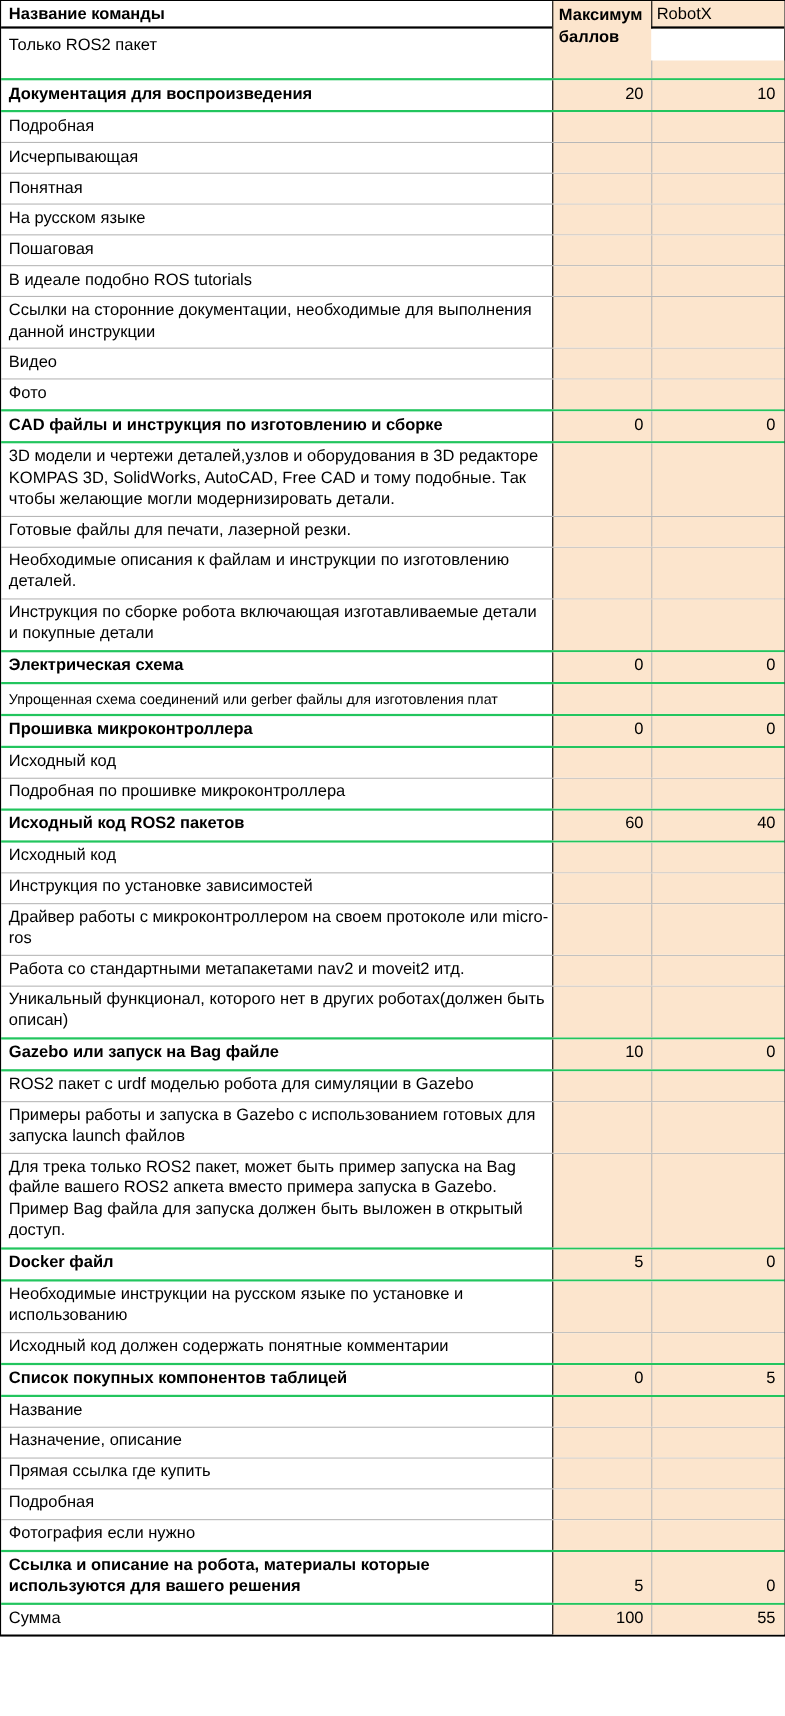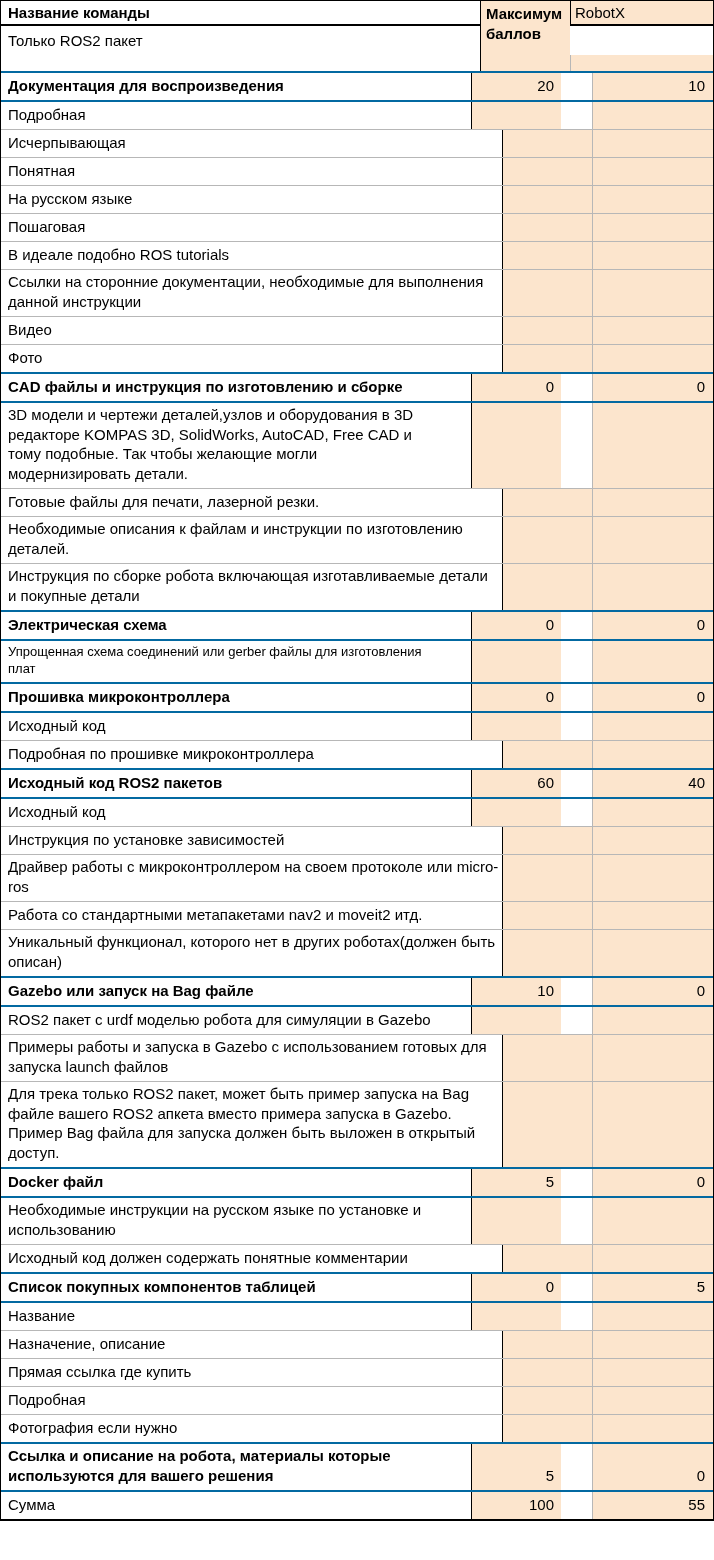--- a/index.html
+++ b/index.html
@@ -24,32 +24,32 @@
     display:flex; align-items:center; padding-left:7px;
   }
   .h-track { flex:1; font-weight:normal; font-size:15px; padding:6px 0 0 7px; }
   .h-col2 {
     width:90px; box-sizing:border-box;
     background:var(--hl);
     border-left:1px solid #000;
     font-weight:bold; font-size:15px; line-height:20px;
     padding:3px 2px 0 5px;
   }
-  .h-col3 { width:143px; display:flex; flex-direction:column;gap:29px; }
+  .h-col3 { width:121px; display:flex; flex-direction:column;gap:29px; }
   .h-robot {
     height:25px; box-sizing:border-box;
     background:var(--hl);
     border-left:1px solid #000;
     border-bottom:2px solid #000;
     font-size:15px; padding:3px 0 0 4px;
   }
   .h-spacer { flex:1; background:var(--hl); border-left:1px solid #b7b7b7; }
   
   .t-row { display:flex; border-top:1px solid #b7b7b7; min-height:27px; }
-  .t-row.black-top { border-top:2px solid #0369a1;gap:31px; }
+  .t-row.black-top { border-top:2px solid #22c55e; }
   .c-label {
     flex:1; min-width:0;
     font-size:15px; line-height:19.5px;
     padding:2px 2px 5px 7px;
     display:flex; align-items:flex-end;
     box-sizing:border-box;
     word-wrap:break-word;
   }
   .t-row.section .c-label { font-weight:bold; }
   .t-row.small .c-label { font-size:13px; line-height:17px; }

